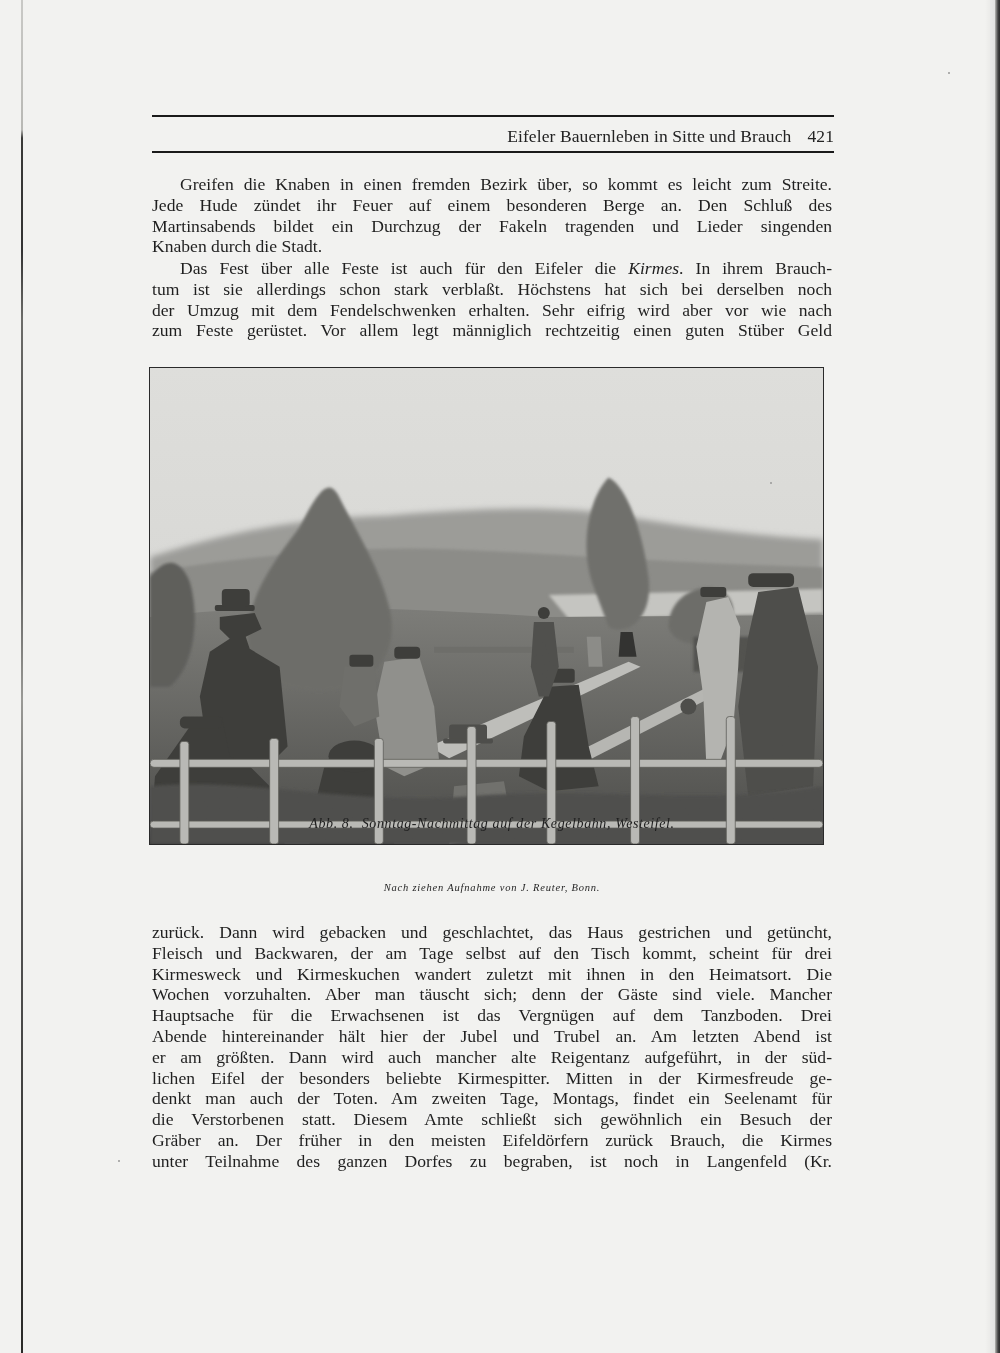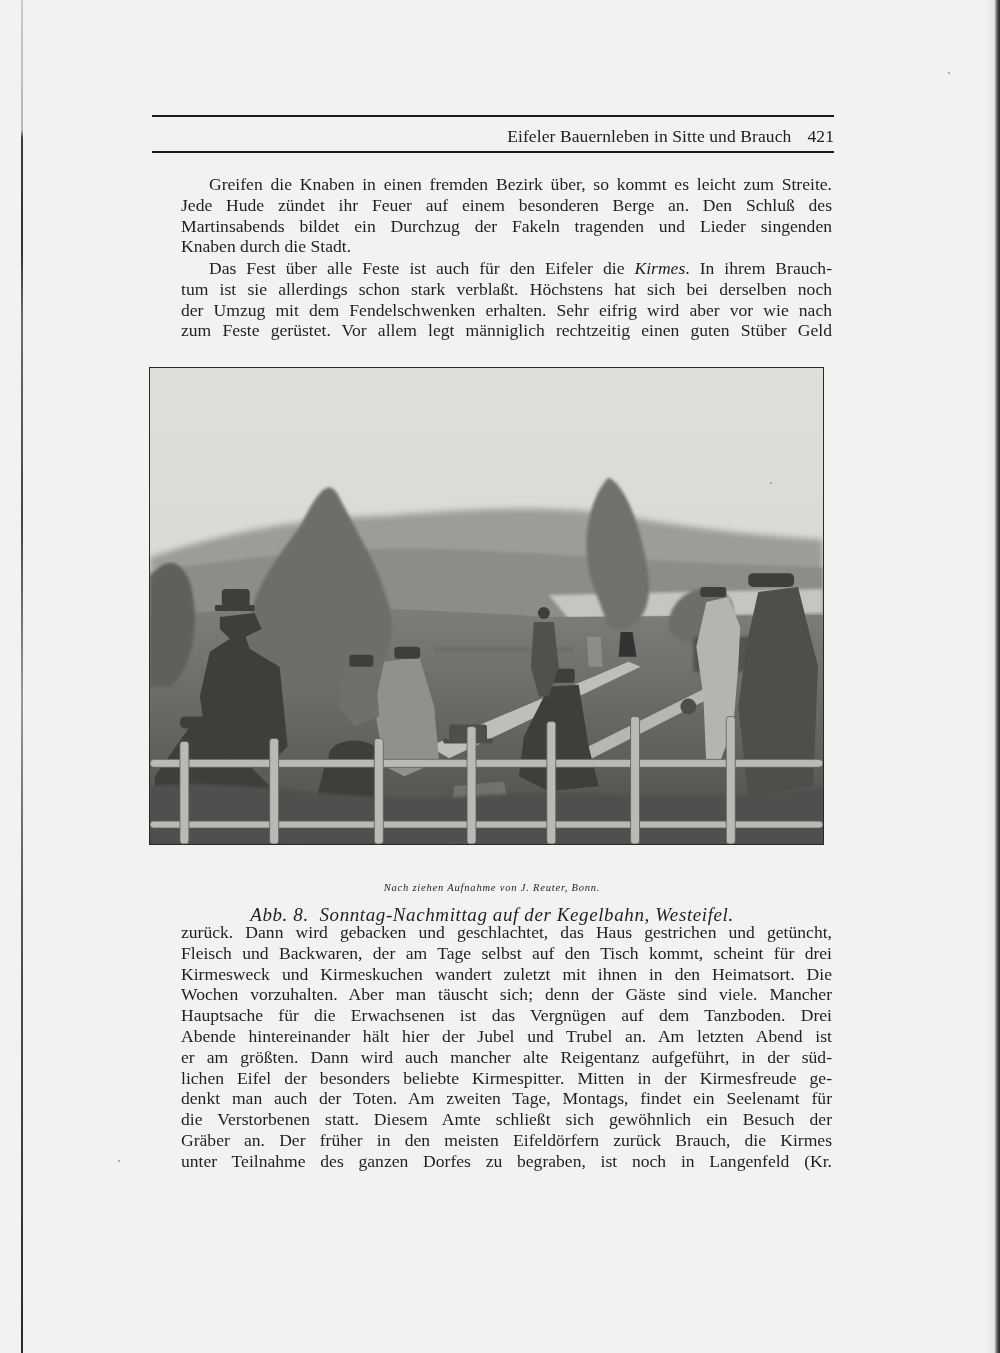--- a/index.html
+++ b/index.html
@@ -30,37 +30,37 @@
     text-align: right; font-size: 17.5px; letter-spacing: 0.1px;
     color: #222;
   }
   .running-head .title { margin-right: 16px; margin-left: 16px; }
   .text-block { position: absolute; left: 152px; width: 680px; }
   .line {
     height: 20.8px; line-height: 20.8px; font-size: 17.6px;
     text-align: justify; text-align-last: justify; white-space: nowrap;
     overflow: visible;
   }
-  .line span.j { display: block; text-align: justify; text-align-last: justify; white-space: normal; margin-left: 29px; }
+  .line span.j { display: block; text-align: justify; text-align-last: justify; white-space: normal; }
   .line.last { text-align-last: left; }
   .line.last span.j { text-align-last: left; font-family: Liberation Serif, serif; }
   .line.indent span.j { padding-left: 28px; }
   em { font-style: italic; }
   .figure {
     position: absolute; left: 149px; top: 367px; width: 675px; height: 478px;
     border: 1.5px solid #2a2a2a;
     box-sizing: border-box; overflow: hidden;
     background: #d8d8d5;
   }
   .figure svg { display: block; width: 100%; height: 100%; }
   .caption {
     position: absolute; left: 152px; width: 680px; text-align: center;
     font-style: italic;
   }
-  .caption.main { top: 904px; font-size: 19px; letter-spacing: 0.6px; }
+  .caption.main { top: 816px; font-size: 14px; letter-spacing: 0.6px; }
   .caption.credit { top: 882px; font-size: 10.5px; letter-spacing: 0.8px; }
   .speck { position: absolute; width: 2px; height: 2px; background: #999; border-radius: 1px; }
 </style>
 </head>
 <body>
 
 <div class="gutter-line"></div>
 <div class="right-edge-fade"></div>
 <div class="right-edge"></div>
 

